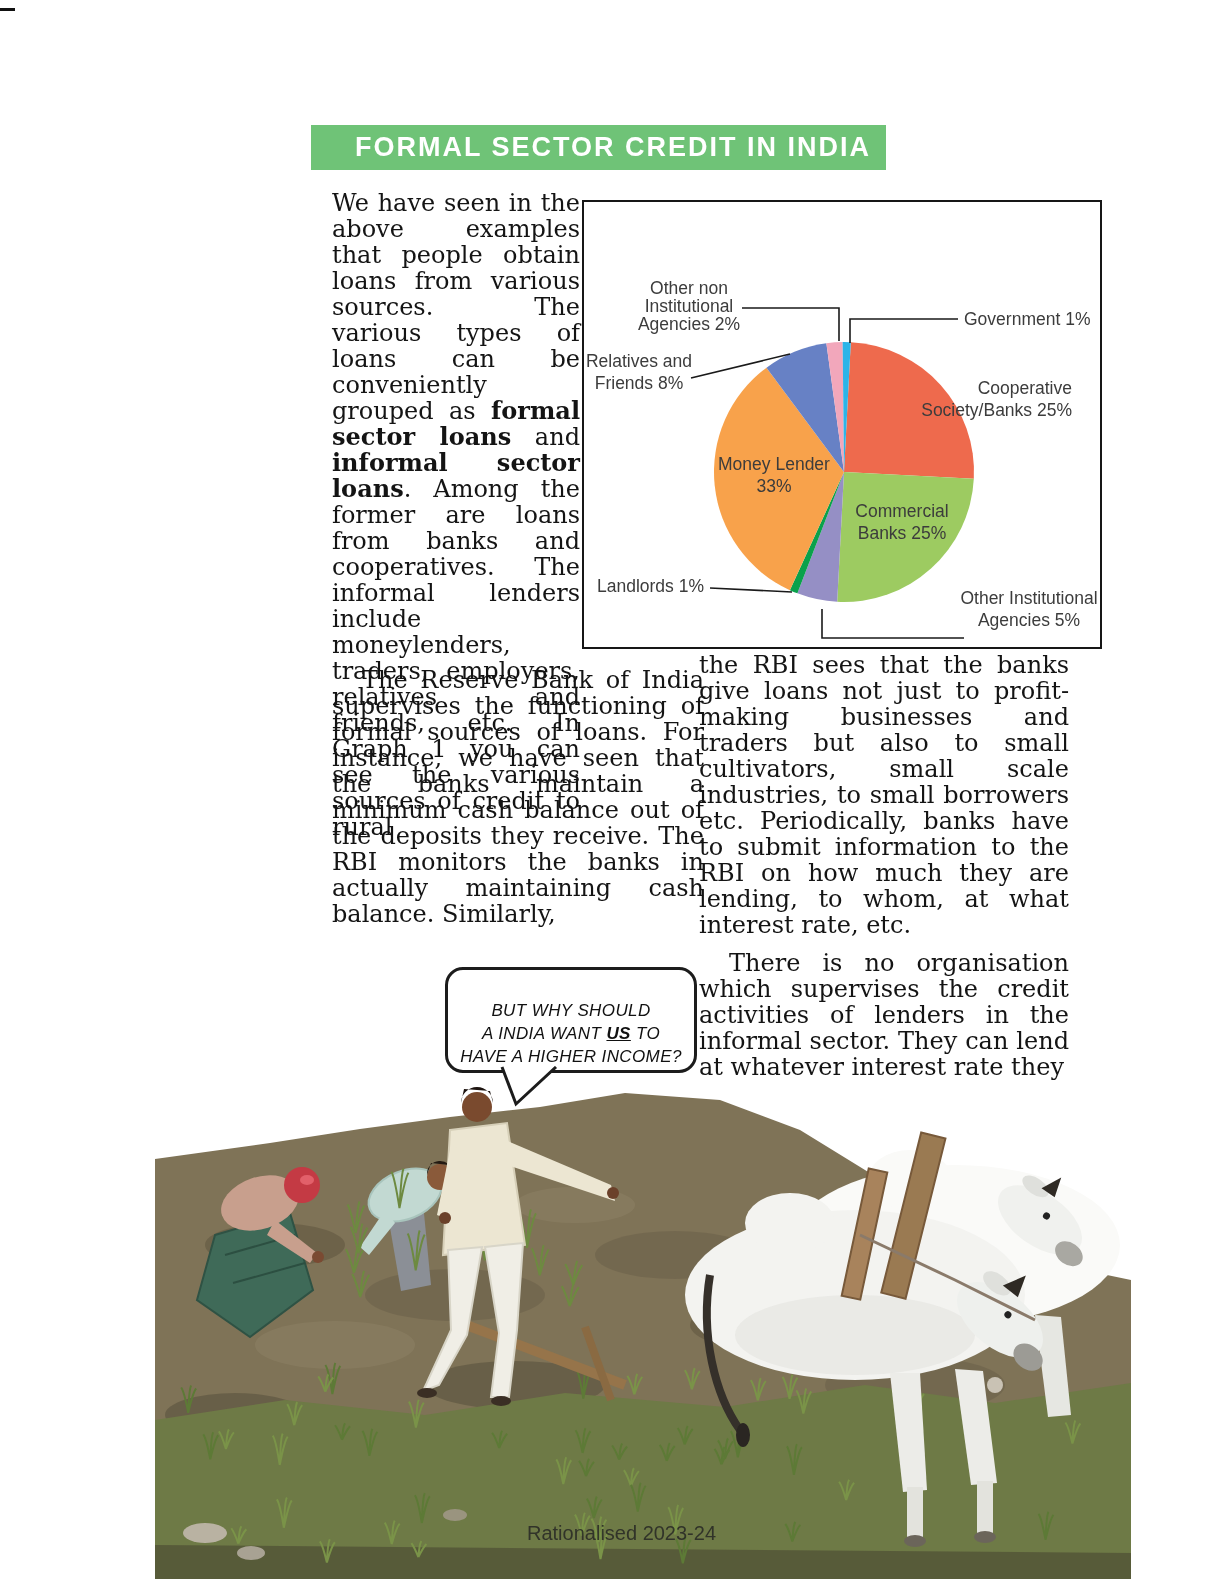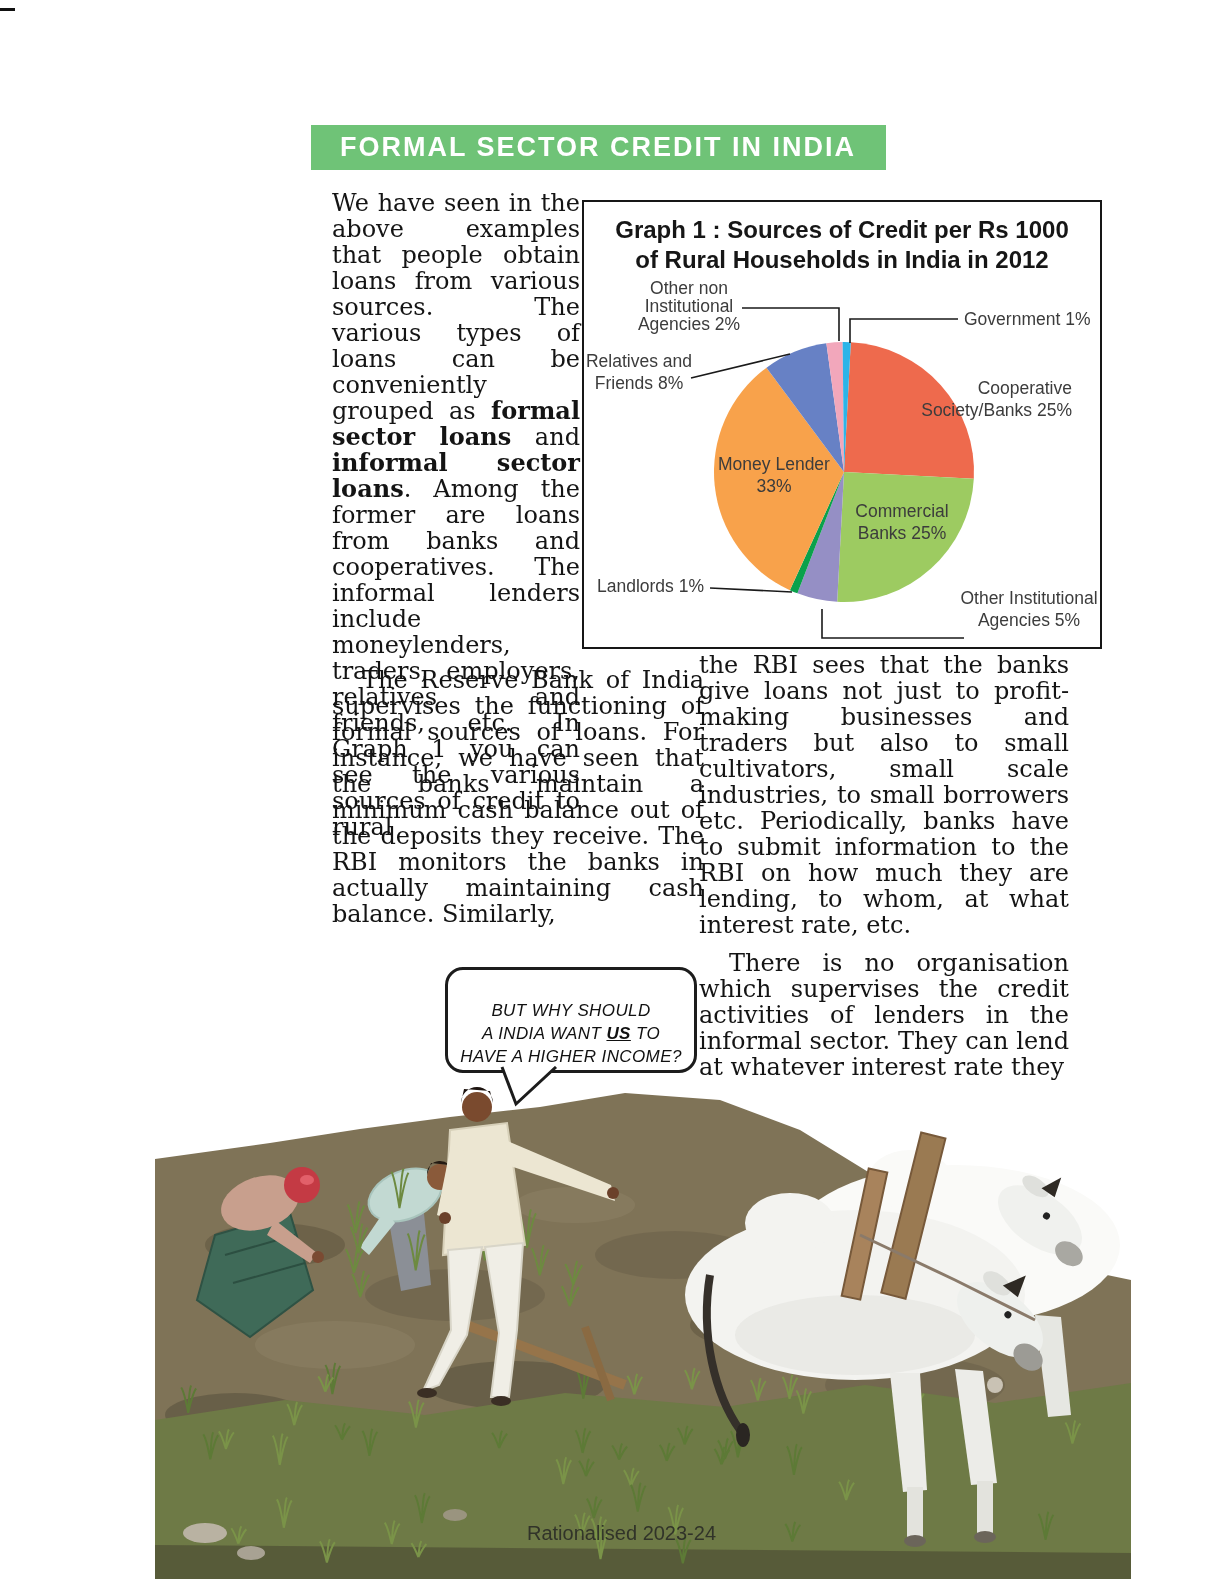--- a/index.html
+++ b/index.html
@@ -7,21 +7,21 @@
        font-family:"Liberation Sans",sans-serif;color:#1f1f1f;}
   .abs{position:absolute;}
 
   
   #corner-mark{left:0;top:8px;width:15px;height:3px;background:#111;}
 
   
   #banner{left:311px;top:125px;width:575px;height:45px;background:#6fc377;
           display:flex;align-items:center;}
   #banner .t{color:#fff;font-weight:bold;font-size:27px;letter-spacing:2px;
-             padding-left:29px;font-family:"Liberation Sans",sans-serif;}
+             padding-left:44px;font-family:"Liberation Sans",sans-serif;}
 
   
   #chart-panel{left:582px;top:200px;width:520px;height:449px;background:#fff;
                border:2px solid #161616;box-sizing:border-box;}
   #chart-title{margin-top:13px;text-align:center;font-weight:bold;font-size:24px;
                line-height:30px;color:#161616;}
   #pie-svg{position:absolute;left:0;top:0;width:516px;height:445px;}
   .pie-label{font-size:17.5px;fill:#3c3c3c;font-family:"Liberation Sans",sans-serif;}
   .leader{fill:none;stroke:#1a1a1a;stroke-width:1.6px;}
 
@@ -52,24 +52,20 @@
 
 <div class="abs" id="corner-mark"></div>
 
 <div class="abs" id="banner">
   <span class="t">FORMAL SECTOR CREDIT IN INDIA</span>
 </div>
 
 <div class="abs serif" id="col1a"><span>We have seen in the above examples that people obtain loans from various sources. The various types of loans can be conveniently grouped as </span><span class="bseg">formal sector loans</span><span> and </span><span class="bseg">informal sector loans</span><span>. Among the former are loans from banks and cooperatives. The informal lenders include moneylenders, traders, employers, relatives and friends, etc.  In Graph 1 you can see the various sources of credit to rural</span></div>
 
 <div class="abs" id="chart-panel">
-  <div id="chart-title">
-    <div>Graph 1 : Sources of Credit per Rs 1000</div>
-    <div>of Rural Households in India in 2012</div>
-  </div>
   <svg id="pie-svg" viewBox="0 0 516 445">
     <g id="pie-slices">
         <path d="M260,270 L266.80,140.18 A130,130 0 0 1 389.82,276.80 Z" fill="#ee6a4d"></path>
         <path d="M260,270 L389.82,276.80 A130,130 0 0 1 253.20,399.82 Z" fill="#9dcb61"></path>
         <path d="M260,270 L253.20,399.82 A130,130 0 0 1 213.41,391.37 Z" fill="#958fc5"></path>
         <path d="M260,270 L213.41,391.37 A130,130 0 0 1 205.88,388.20 Z" fill="#0aa14b"></path>
         <path d="M260,270 L205.88,388.20 A130,130 0 0 1 182.49,165.63 Z" fill="#f8a24b"></path>
         <path d="M260,270 L182.49,165.63 A130,130 0 0 1 242.36,141.20 Z" fill="#6781c5"></path>
         <path d="M260,270 L242.36,141.20 A130,130 0 0 1 258.64,140.01 Z" fill="#f2a7bb"></path>
         <path d="M260,270 L258.64,140.01 A130,130 0 0 1 266.80,140.18 Z" fill="#2cb4e8"></path>

